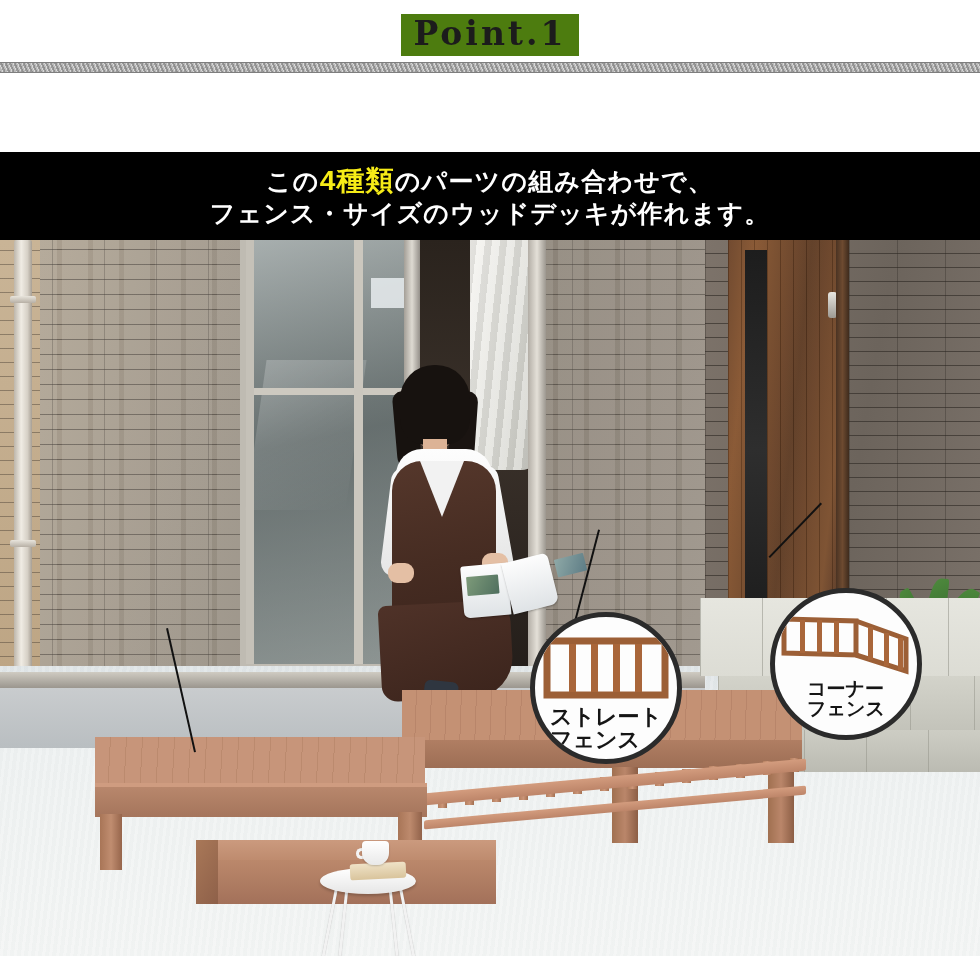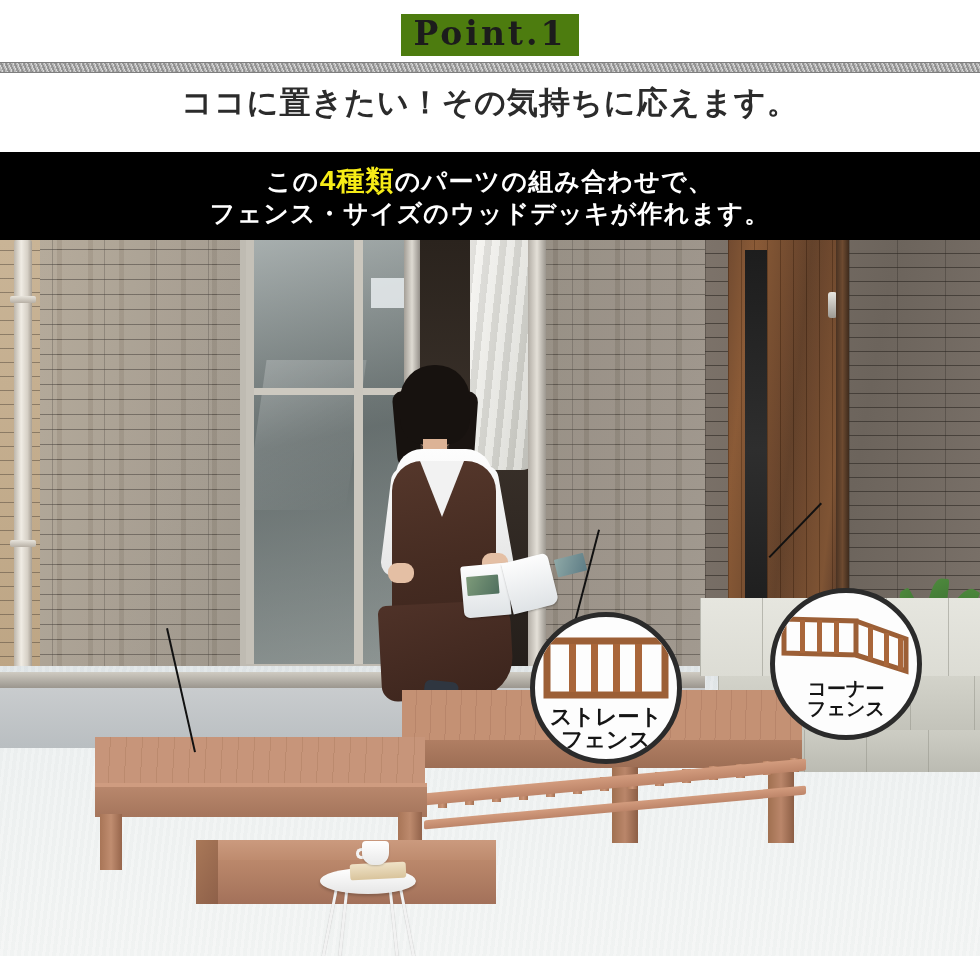--- a/index.html
+++ b/index.html
@@ -431,21 +431,21 @@
     position:absolute;
     border-radius:50%;
     background:#fdfdfd;
     border:5px solid #2b2b2b;
     display:flex; flex-direction:column;
     align-items:center; justify-content:flex-start;
     overflow:hidden;
   }
   .badge-art { position:relative; width:100%; flex:0 0 auto; }
   .badge-label {
-    text-align:center; color:#151515; font-weight:700;
+    text-align:left; color:#151515; font-weight:700;
     line-height:1.06; letter-spacing:0px; white-space:pre-line;
   }
 
   #badge-engawa { left:90px; top:472px; width:152px; height:152px; }
   #badge-straight { left:530px; top:372px; width:152px; height:152px; }
   #badge-corner { left:770px; top:348px; width:152px; height:152px; }
 
   .connector { position:absolute; background:#111; transform-origin:0 0; }
 
   
@@ -456,21 +456,20 @@
 </head>
 <body>
 
 <div id="page">
 
   <div class="header-zone">
     <div class="point-label">
       <span>Point.1</span>
     </div>
     <div class="rope-divider"></div>
-    <div class="headline">ココに置きたい！その気持ちに応えます。</div>
   </div>
 
   <div class="banner">
     <div class="banner-line">
       <span>この</span><span class="hl-yellow">4種類</span><span>のパーツの組み合わせで、</span>
     </div>
     <div class="banner-line">フェンス・サイズのウッドデッキが作れます。</div>
   </div>
 
   <div class="photo">

